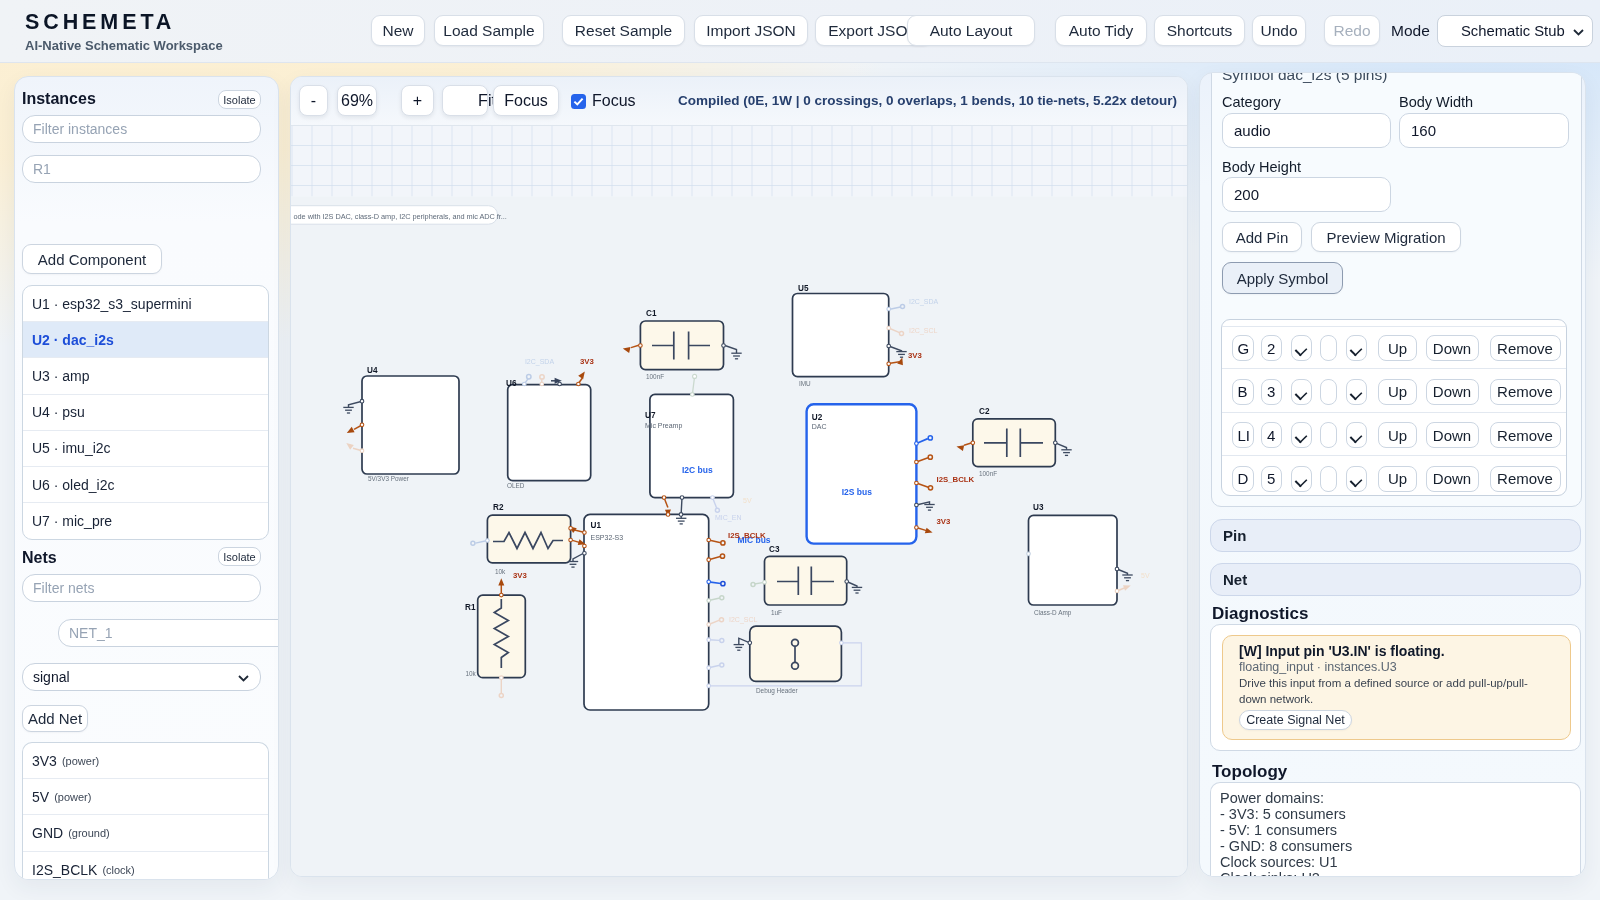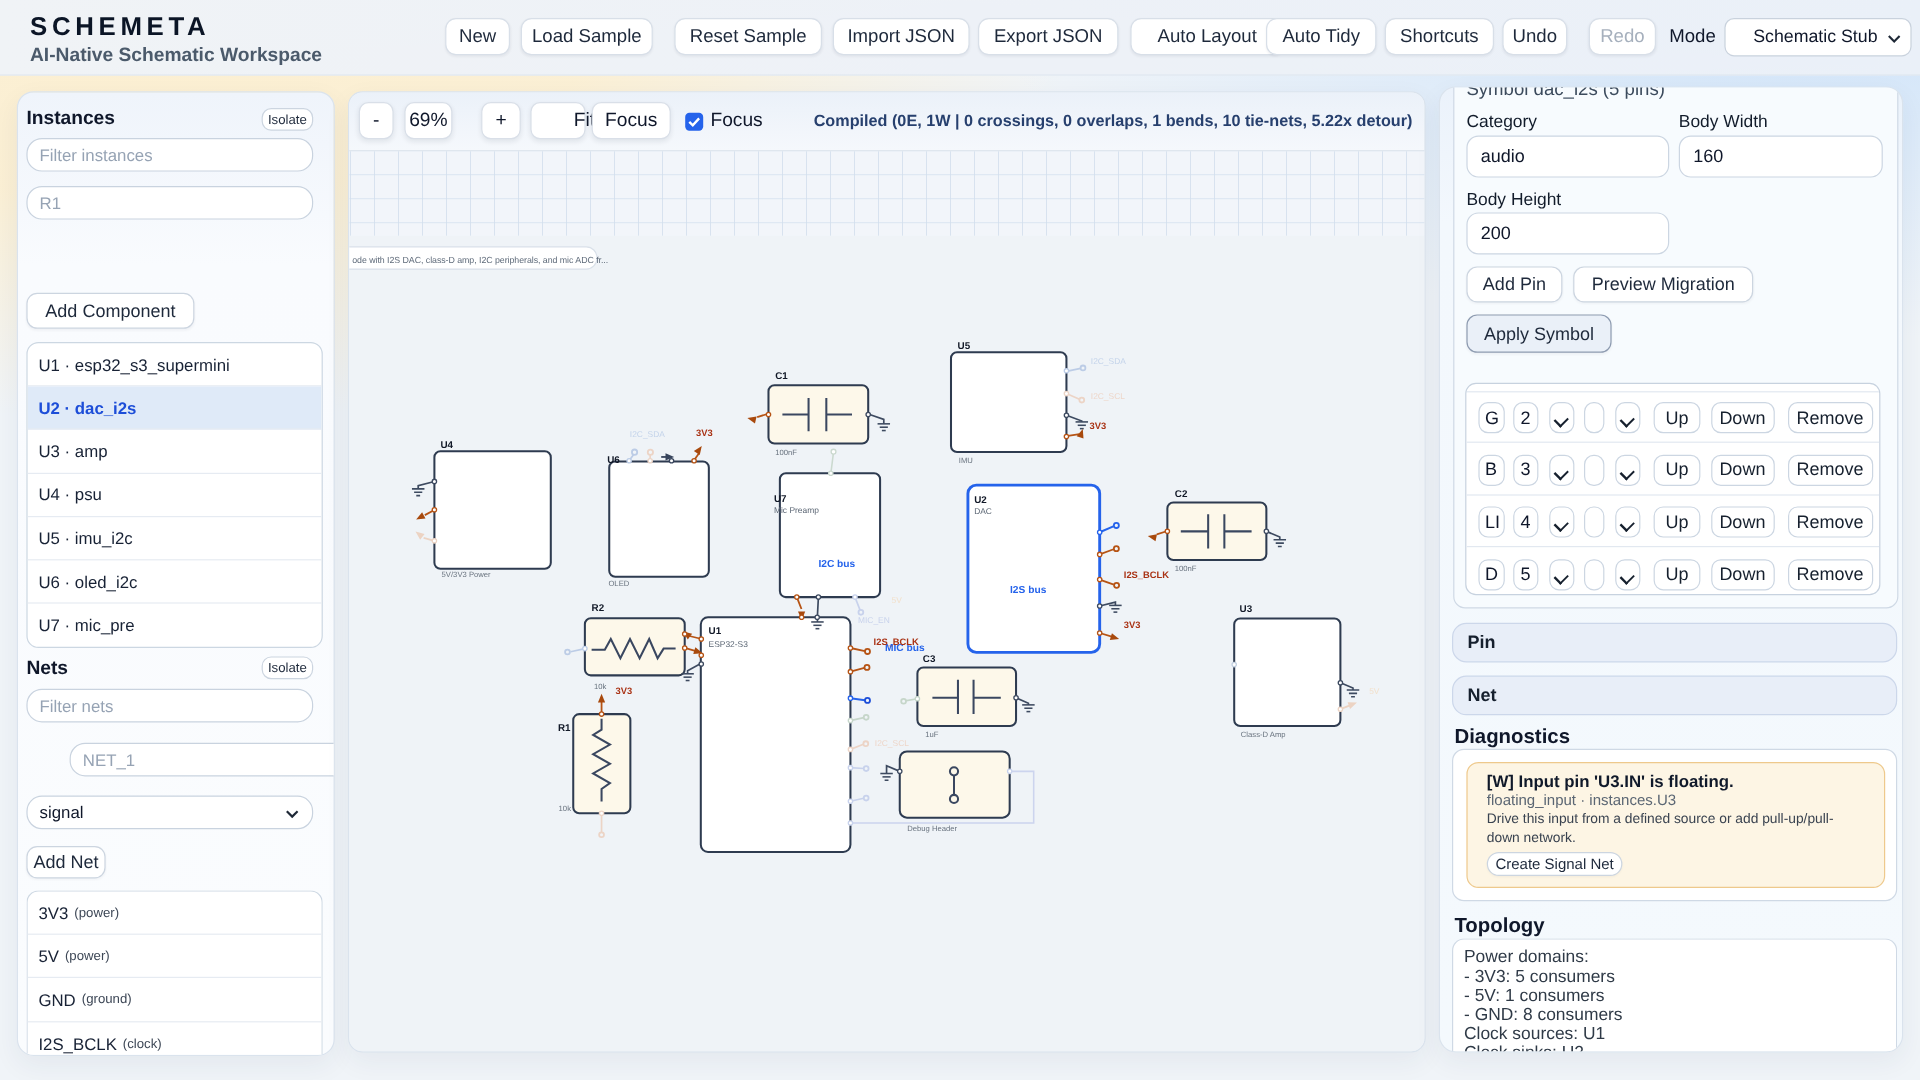--- a/index.html
+++ b/index.html
@@ -10,21 +10,21 @@
       radial-gradient(1150px 560px at 130px -30px, rgba(252,239,209,1) 0%, rgba(252,239,209,0.9) 35%, rgba(252,239,209,0) 68%),
       radial-gradient(1150px 520px at 1520px -40px, rgba(202,225,250,1) 0%, rgba(202,225,250,0) 62%),
       #f0f4f8;
     position:relative; color:#0f172a;
   }
   
   #header { position:absolute; left:0; top:0; width:1600px; height:63px;
     background:linear-gradient(90deg,#f0f3f6 0%, #edf1f7 55%, #eaf0f8 100%);
     border-bottom:1px solid rgba(219,227,237,0.9); }
   #logo { position:absolute; left:25px; top:10px; font-size:21.5px; font-weight:800; letter-spacing:3.9px; color:#0b1526; }
-  #tagline { position:absolute; left:25px; top:38px; font-size:16px; font-weight:700; color:#4b5a6b; }
+  #tagline { position:absolute; left:25px; top:38px; font-size:13px; font-weight:700; color:#4b5a6b; }
   .hbtn { position:absolute; top:15px; height:31px; display:flex; align-items:center; justify-content:center;
     background:#fff; border:1px solid #d8dfe8; border-radius:9px;
     font-size:15.5px; color:#1e293b; box-shadow:0 1px 2px rgba(15,23,42,0.05); white-space:nowrap; }
   .hbtn.disabled { color:#a6b0bd; }
   #modeLbl { position:absolute; top:22px; font-size:15.5px; color:#0f172a; }
   #modeSel { position:absolute; top:15px; height:32px; display:flex; align-items:center;
     padding:0 30px 0 23px; background:#fff; border:1px solid #c9d2dd; border-radius:8px; font-size:14.8px; color:#0f172a; }
   .chev { position:absolute; right:8px; top:13px; }
   
   .panel { position:absolute; background:#fafcfe; border:1px solid #dae3ed; border-radius:14px;
@@ -79,21 +79,21 @@
 <body>
 
 <div id="header">
   <div id="logo">SCHEMETA</div>
   <div id="tagline">AI-Native Schematic Workspace</div>
   <div class="hbtn" style="left:371px; width:54px;">New</div>
   <div class="hbtn" style="left:434px; width:110px;">Load Sample</div>
   <div class="hbtn" style="left:562px; width:123px;">Reset Sample</div>
   <div class="hbtn" style="left:694px; width:114px;">Import JSON</div>
   <div class="hbtn" style="left:815px; width:117px;">Export JSON</div>
-  <div class="hbtn" style="left:942px; width:128px;">Auto Layout</div>
+  <div class="hbtn" style="left:907px; width:128px;">Auto Layout</div>
   <div class="hbtn" style="left:1055px; width:92px;">Auto Tidy</div>
   <div class="hbtn" style="left:1154px; width:91px;">Shortcuts</div>
   <div class="hbtn" style="left:1252px; width:54px;">Undo</div>
   <div class="hbtn disabled" style="left:1324px; width:56px;">Redo</div>
   <div id="modeLbl" style="left:1391px;">Mode</div>
   <div id="modeSel" style="left:1437px; width:156px; white-space:nowrap;">Schematic Stub
     <svg class="chev" width="11" height="7">
         <path d="M1 1 L5.5 5.5 L10 1" stroke="#1f2937" stroke-width="1.8" fill="none"></path>
       </svg>
   </div>

